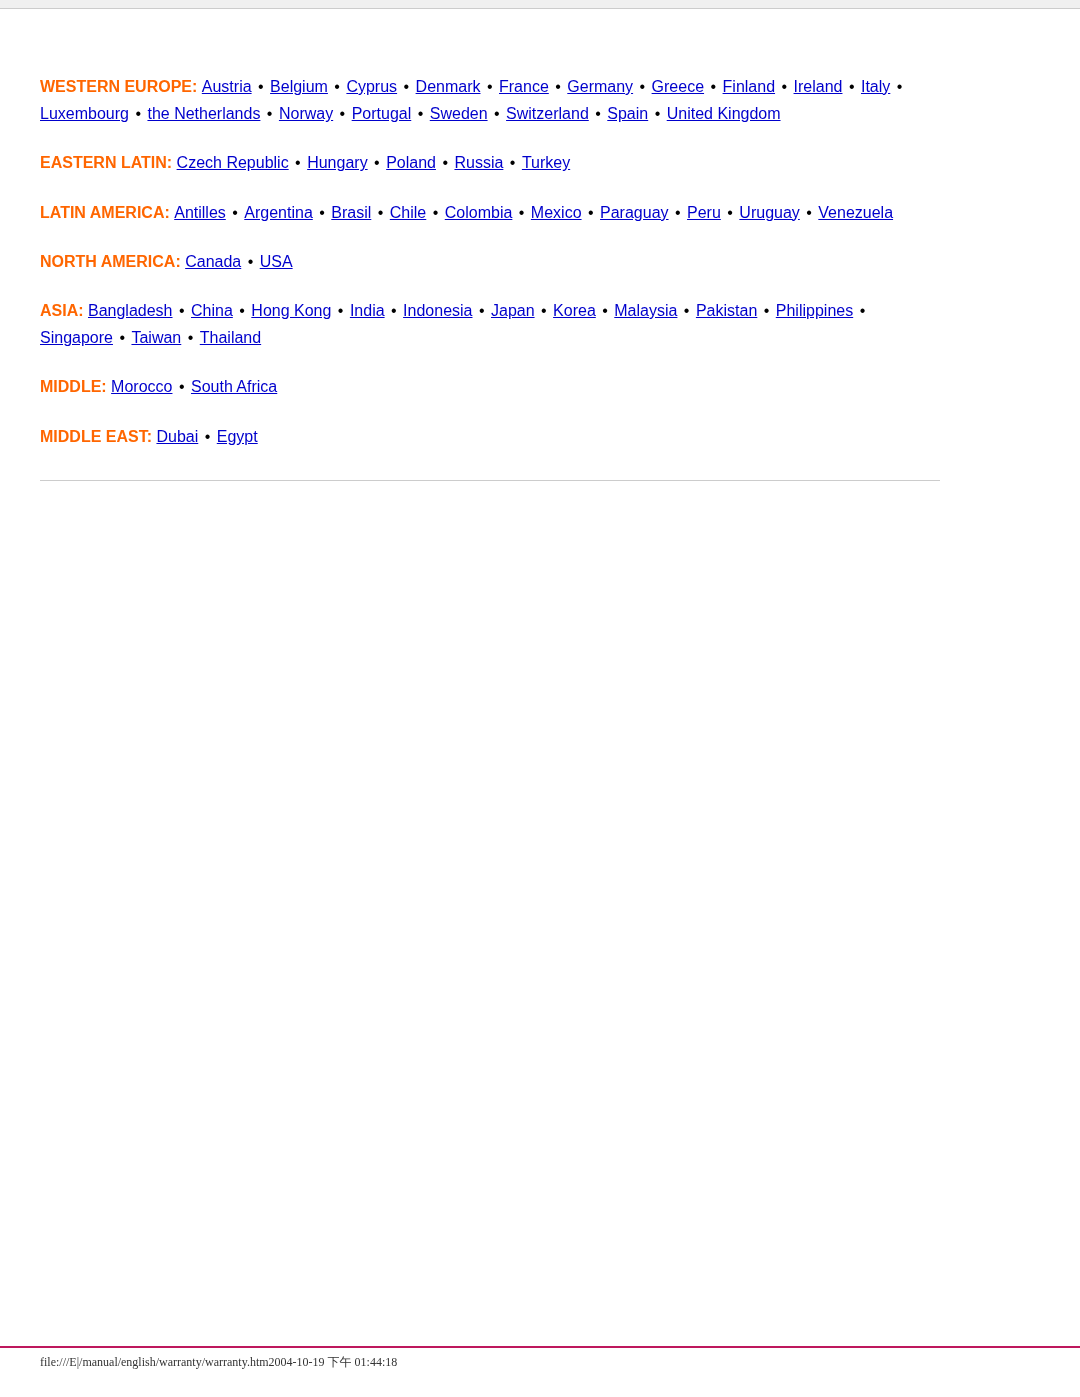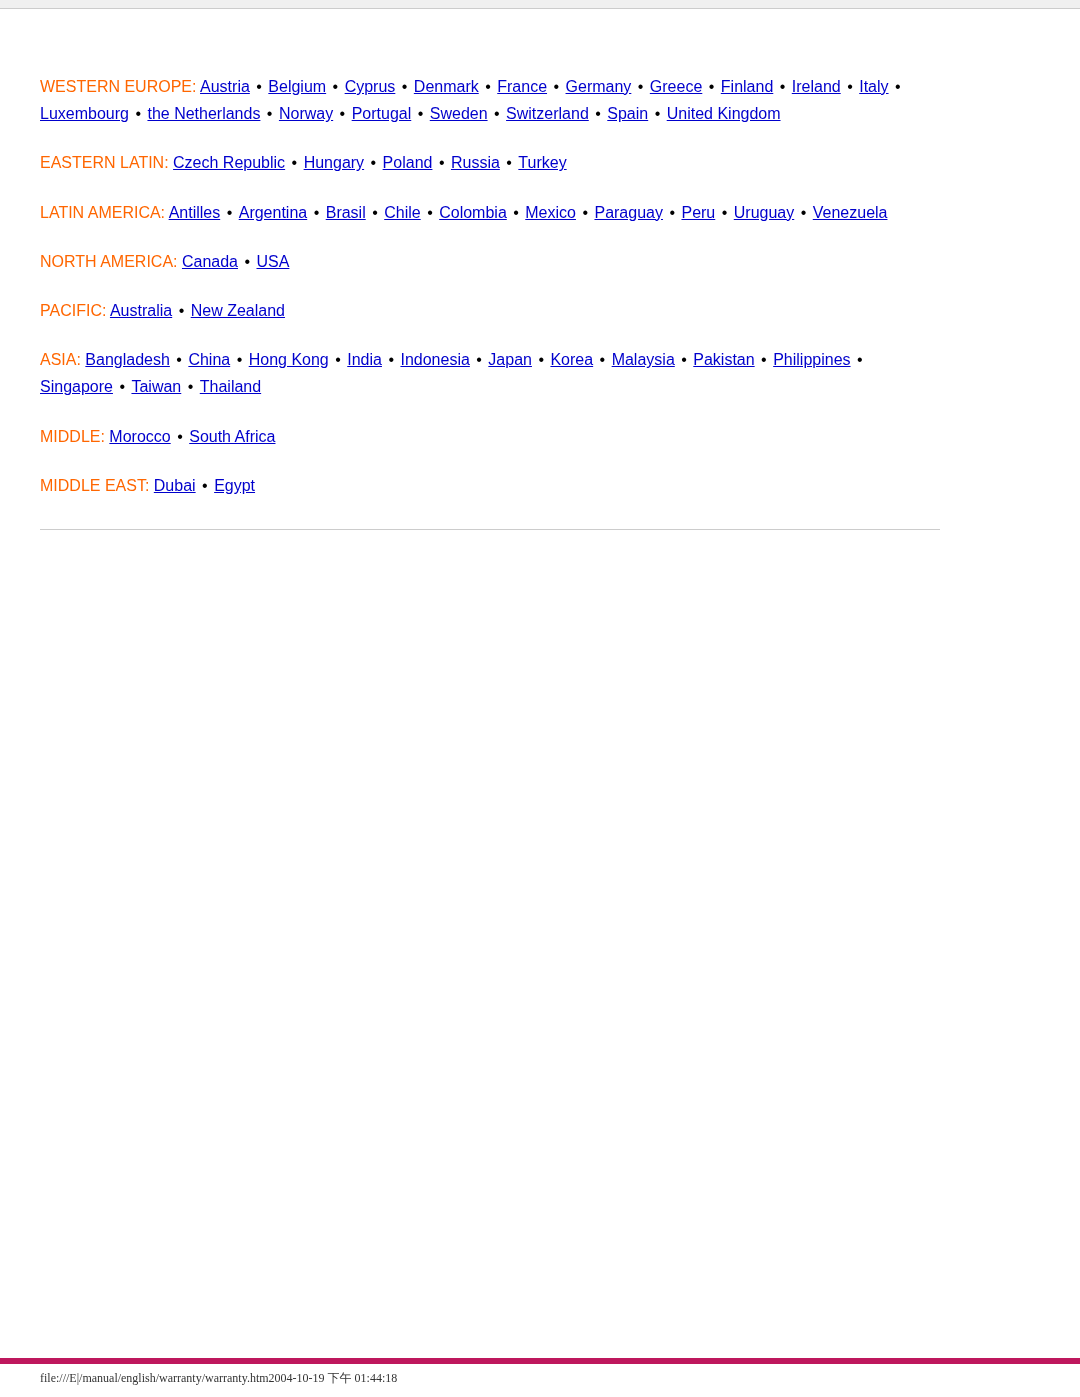--- a/index.html
+++ b/index.html
@@ -38,64 +38,63 @@
       font-weight: normal;
     }
     .region-block {
       margin-bottom: 22px;
       line-height: 1.7;
       font-size: 16px;
       font-family: Arial, sans-serif;
     }
     .region-label {
       color: #ff6600;
-      font-weight: normal;
+      font-weight: bold;
     }
     .separator {
       color: #000;
       margin: 0 2px;
     }
     a {
       color: #0000cc;
       text-decoration: underline;
     }
     .divider {
       border: none;
       border-top: 1px solid #ccc;
       margin: 30px 0;
     }
     .footer {
       position: absolute;
       bottom: 10px;
       left: 0;
       right: 0;
-      padding: 0 40px;
+      padding: 16px 40px;
       font-size: 12px;
       color: #333;
-      border-top: 6px solid #be185d;
+      border-top: 2px solid #be185d;
       padding-top: 6px;
     }
   </style>
 </head>
 <body>
 
 <div class="browser-tab">
   <span></span>
 </div>
 
 <div class="main-content">
   <h1></h1>
   <p class="subtitle"></p>
 
   <div id="regions-container">
       <div class="region-block"><span class="region-label">WESTERN EUROPE: </span><a href="#">Austria</a><span class="separator"> • </span><a href="#">Belgium</a><span class="separator"> • </span><a href="#">Cyprus</a><span class="separator"> • </span><a href="#">Denmark</a><span class="separator"> • </span><a href="#">France</a><span class="separator"> • </span><a href="#">Germany</a><span class="separator"> • </span><a href="#">Greece</a><span class="separator"> • </span><a href="#">Finland</a><span class="separator"> • </span><a href="#">Ireland</a><span class="separator"> • </span><a href="#">Italy</a><span class="separator"> • </span><a href="#">Luxembourg</a><span class="separator"> • </span><a href="#">the Netherlands</a><span class="separator"> • </span><a href="#">Norway</a><span class="separator"> • </span><a href="#">Portugal</a><span class="separator"> • </span><a href="#">Sweden</a><span class="separator"> • </span><a href="#">Switzerland</a><span class="separator"> • </span><a href="#">Spain</a><span class="separator"> • </span><a href="#">United Kingdom</a></div>
       <div class="region-block"><span class="region-label">EASTERN LATIN: </span><a href="#">Czech Republic</a><span class="separator"> • </span><a href="#">Hungary</a><span class="separator"> • </span><a href="#">Poland</a><span class="separator"> • </span><a href="#">Russia</a><span class="separator"> • </span><a href="#">Turkey</a></div>
       <div class="region-block"><span class="region-label">LATIN AMERICA: </span><a href="#">Antilles</a><span class="separator"> • </span><a href="#">Argentina</a><span class="separator"> • </span><a href="#">Brasil</a><span class="separator"> • </span><a href="#">Chile</a><span class="separator"> • </span><a href="#">Colombia</a><span class="separator"> • </span><a href="#">Mexico</a><span class="separator"> • </span><a href="#">Paraguay</a><span class="separator"> • </span><a href="#">Peru</a><span class="separator"> • </span><a href="#">Uruguay</a><span class="separator"> • </span><a href="#">Venezuela</a></div>
       <div class="region-block"><span class="region-label">NORTH AMERICA: </span><a href="#">Canada</a><span class="separator"> • </span><a href="#">USA</a></div>
-      <div class="region-block"><span class="region-label">PACIFIC: </span><a href="#">Australia</a><span class="separator"> • </span><a href="#">New Zealand</a></div>
       <div class="region-block"><span class="region-label">ASIA: </span><a href="#">Bangladesh</a><span class="separator"> • </span><a href="#">China</a><span class="separator"> • </span><a href="#">Hong Kong</a><span class="separator"> • </span><a href="#">India</a><span class="separator"> • </span><a href="#">Indonesia</a><span class="separator"> • </span><a href="#">Japan</a><span class="separator"> • </span><a href="#">Korea</a><span class="separator"> • </span><a href="#">Malaysia</a><span class="separator"> • </span><a href="#">Pakistan</a><span class="separator"> • </span><a href="#">Philippines</a><span class="separator"> • </span><a href="#">Singapore</a><span class="separator"> • </span><a href="#">Taiwan</a><span class="separator"> • </span><a href="#">Thailand</a></div>
       <div class="region-block"><span class="region-label">MIDDLE: </span><a href="#">Morocco</a><span class="separator"> • </span><a href="#">South Africa</a></div>
       <div class="region-block"><span class="region-label">MIDDLE EAST: </span><a href="#">Dubai</a><span class="separator"> • </span><a href="#">Egypt</a></div>
     </div>
 
   <hr class="divider">
 </div>
 
 <div class="footer">
   <span>file:///E|/manual/english/warranty/warranty.htm2004-10-19 下午 01:44:18</span>

